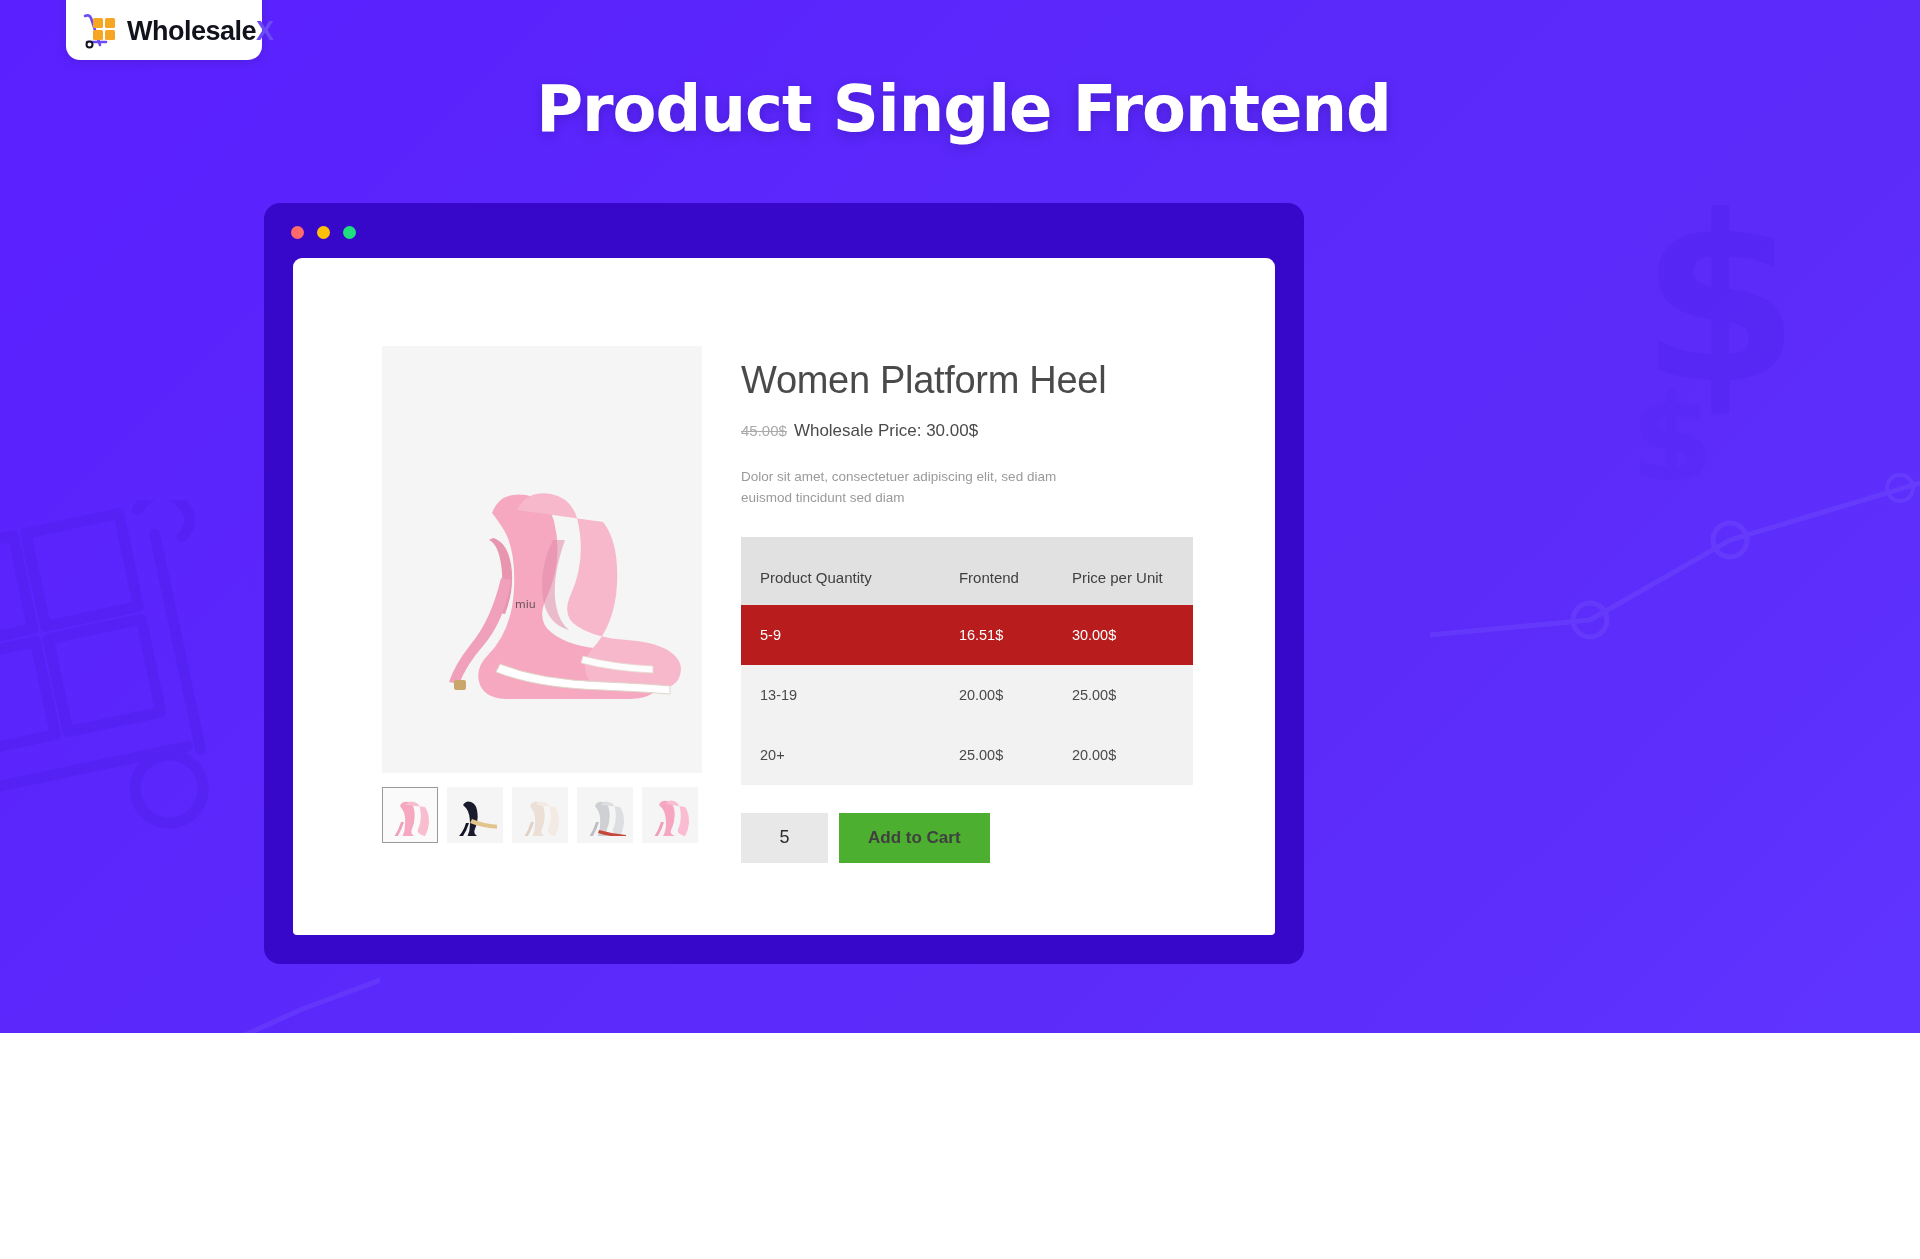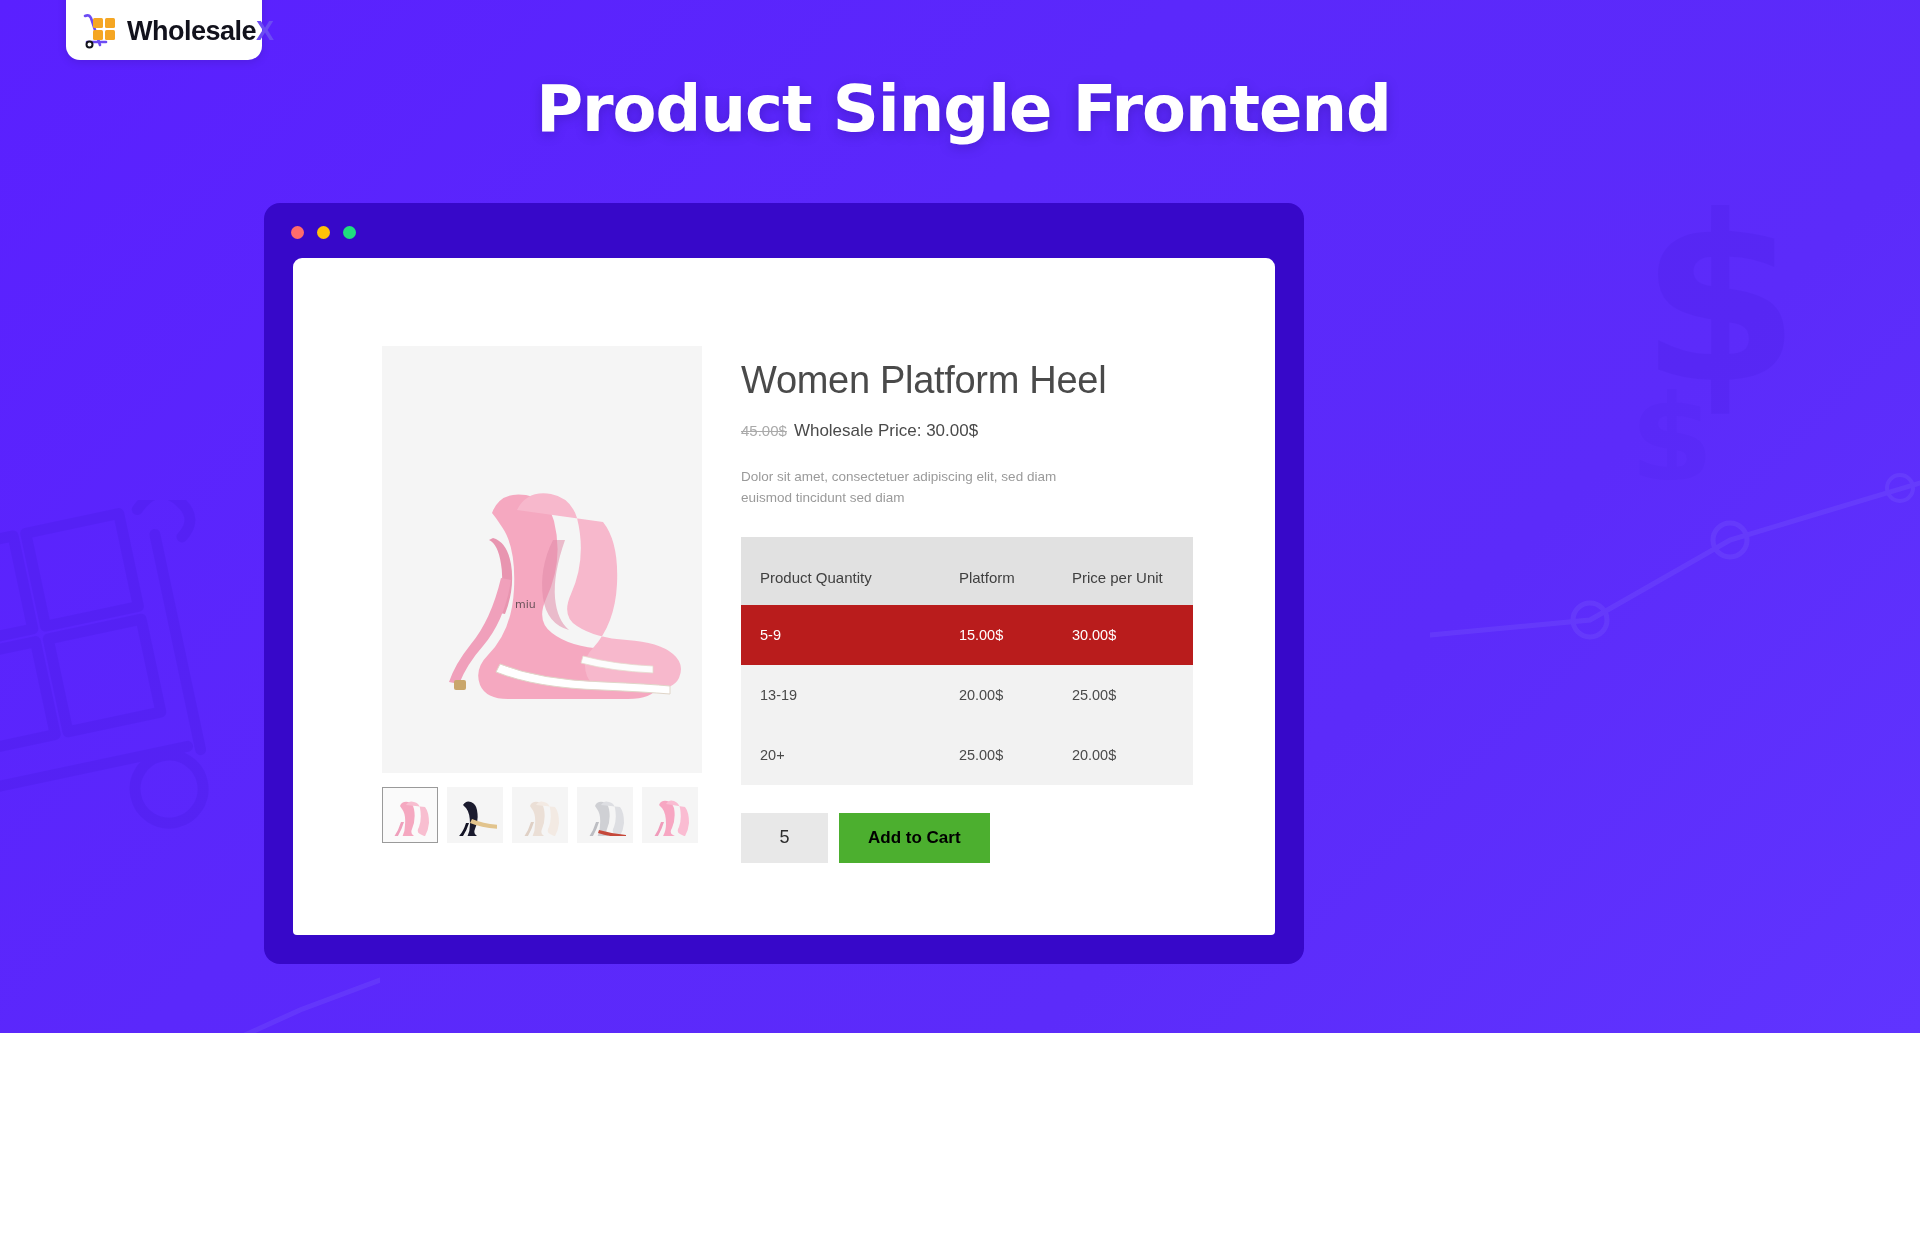--- a/index.html
+++ b/index.html
@@ -165,21 +165,21 @@
     border: none;
     text-align: center;
     font-size: 18px;
     color: #2d2d2d;
     font-family: "Liberation Sans", sans-serif;
   }
   .add-cart {
     height: 50px; padding: 0 29px;
     background: #4caf2f;
     border: none;
-    color: #000000;
+    color: #404040;
     font-size: 17px; font-weight: bold;
     cursor: pointer;
     font-family: "Liberation Sans", sans-serif;
   }
 
   
   .watermark {
     position: absolute; left: 1250px; top: 1075px;
     display: flex; align-items: center; gap: 4px;
     pointer-events: none;
@@ -341,28 +341,28 @@
 
           <table class="tier-table">
             <colgroup>
               <col class="col-qty">
                 <col class="col-disc">
                 <col class="col-unit">
             </colgroup>
             <thead>
               <tr>
                 <th>Product Quantity</th>
-                <th>Platform</th>
+                <th>Frontend</th>
                 <th>Price per Unit</th>
               </tr>
             </thead>
             <tbody>
               <tr class="highlight">
                 <td>5-9</td>
-                <td>15.00$</td>
+                <td>16.51$</td>
                 <td>30.00$</td>
               </tr>
               <tr>
                 <td>13-19</td>
                 <td>20.00$</td>
                 <td>25.00$</td>
               </tr>
               <tr>
                 <td>20+</td>
                 <td>25.00$</td>

